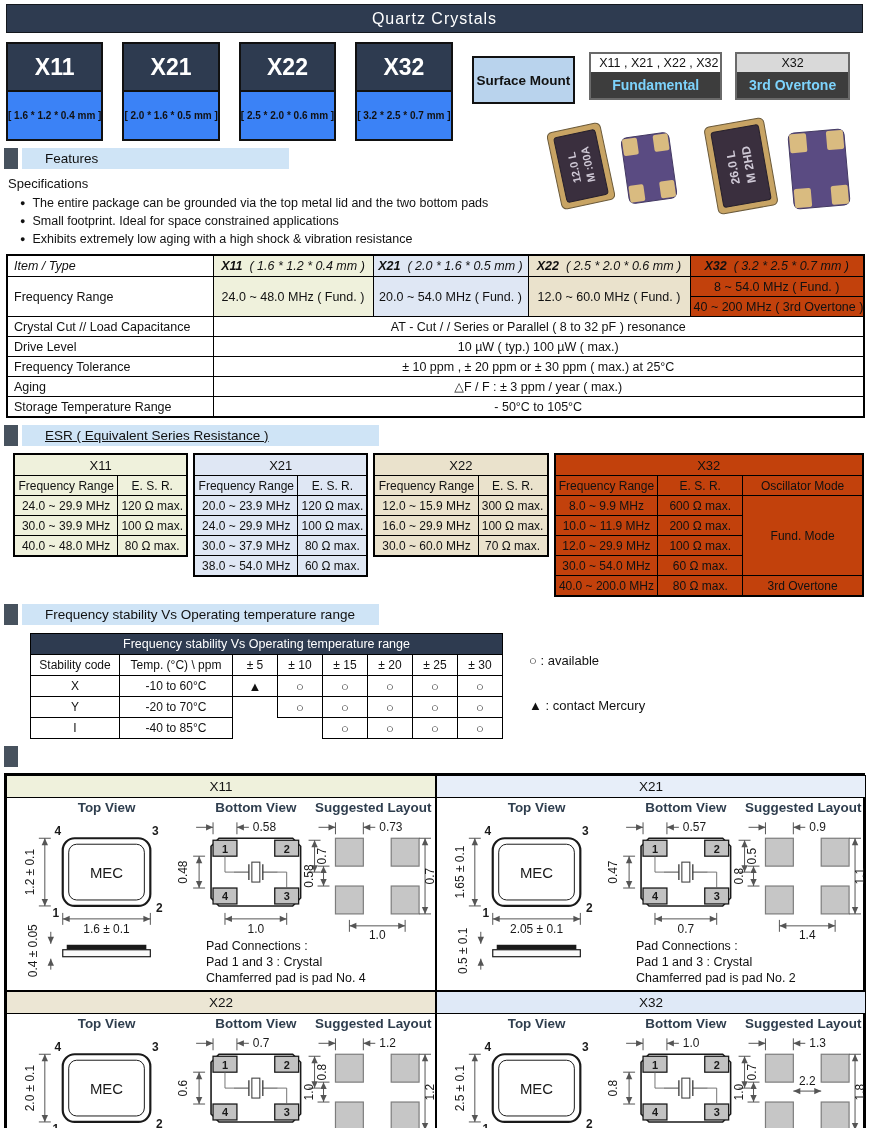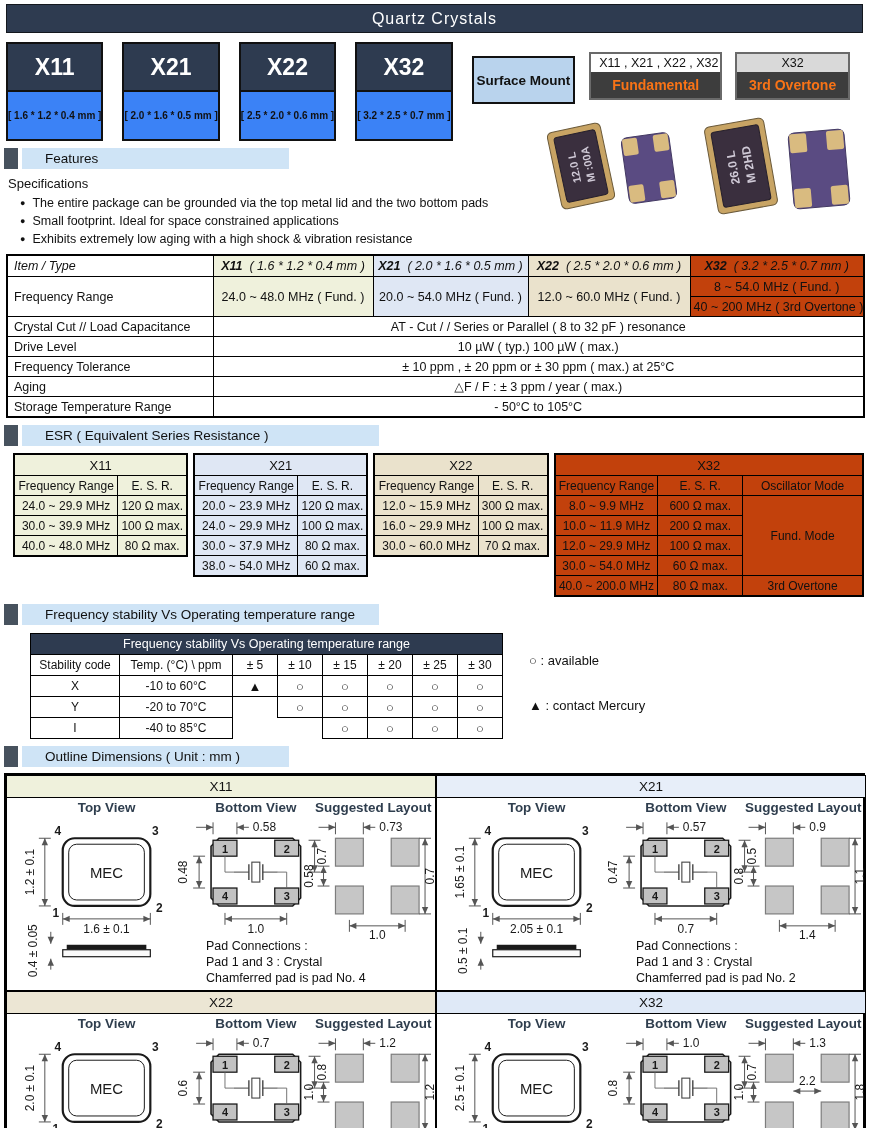--- a/index.html
+++ b/index.html
@@ -14,21 +14,21 @@
   .prodrow{display:flex;margin:9px 6px 0 6px;align-items:flex-start;}
   .model{width:94px;border:2px solid #111;margin-right:19px;text-align:center;}
   .model .nm{background:#2e3b50;color:#fff;font-size:23px;font-weight:bold;height:46px;
     display:flex;align-items:center;justify-content:center;}
   .model .sz{background:#3b82f6;font-size:10px;font-weight:bold;padding:18px 0;border-top:2px solid #111;white-space:nowrap;}
   .sm{width:116px;height:44px;background:#b9d3ed;border:2px solid #111;display:flex;align-items:center;
     justify-content:center;font-weight:bold;font-size:13.5px;margin:14px 14px 0 0;}
   .badge{width:129px;border:2px solid #6a6a6a;margin:10px 13px 0 0;text-align:center;}
   .badge .t{background:#fff;font-size:12.5px;padding:2px 8px;white-space:nowrap;}
   .badge.ovt .t{background:#d9d9d9;}
-  .badge .b{background:#3d3d3d;color:#f97316;font-weight:bold;font-size:14px;padding:5px 0;}
+  .badge .b{background:#3d3d3d;color:#7dd3fc;font-weight:bold;font-size:14px;padding:5px 0;}
 
   
   .sect{display:flex;align-items:center;margin:7px 0 0 4px;}
   .sect .sq{width:14px;height:21px;background:#47525e;margin-right:4px;}
   .sect .bar{background:#cfe4f6;height:21px;display:flex;align-items:center;padding-left:23px;font-size:13.5px;}
 
   .specline{margin:7px 0 3px 8px;font-size:13px;}
   .bullets{margin:2px 0 0 20px;}
   .bullets .bl{font-size:12.5px;line-height:18px;}
   .bullets .dot{font-size:9px;vertical-align:1px;margin-right:7px;}
@@ -193,21 +193,21 @@
         </tr>
     <tr>
           <td class="lbl">Storage Temperature Range</td>
           <td colspan="4">- 50°C to 105°C</td>
         </tr>
   </tbody>
     </table>
 
   <div class="sect">
     <div class="sq"></div>
-    <div class="bar" style="width:334px;">ESR ( Equivalent Series Resistance )</div>
+    <div class="bar" style="width:334px;text-decoration:underline;">ESR ( Equivalent Series Resistance )</div>
   </div>
   <div class="esrwrap">
     <table class="esr">
       <tbody>
           <tr class="t">
             <td colspan="2" class="x11t">X11</td>
           </tr>
       <tr class="x11t">
             <td class="fcol">Frequency Range</td>
             <td class="ecol">E. S. R.</td>
@@ -365,21 +365,20 @@
     </tbody>
       </table>
     <div class="legend">
       <div class="l1">○ : available</div>
       <div class="l2">▲ : contact  Mercury</div>
     </div>
   </div>
 
   <div class="sect">
     <div class="sq"></div>
-    <div class="bar" style="width:244px;">Outline Dimensions ( Unit : mm )</div>
   </div>
   <div class="outgrid">
     <div class="ocell">
       <div class="ohead oh-x11">X11</div>
       <svg class="panel" width="428" height="192" viewBox="0 0 430 192">
           <g>
             <text x="100" y="14" font-size="13.5" text-anchor="middle" fill="#2f3e4e" font-weight="bold">Top View</text>
             <text x="250" y="14" font-size="13.5" text-anchor="middle" fill="#2f3e4e" font-weight="bold">Bottom View</text>
             <text x="368" y="14" font-size="13.5" text-anchor="middle" fill="#2f3e4e" font-weight="bold">Suggested Layout</text>
             <rect x="56" y="40" width="88" height="68" rx="12" fill="#fff" stroke="#1a1a1a" stroke-width="2.2"></rect>

